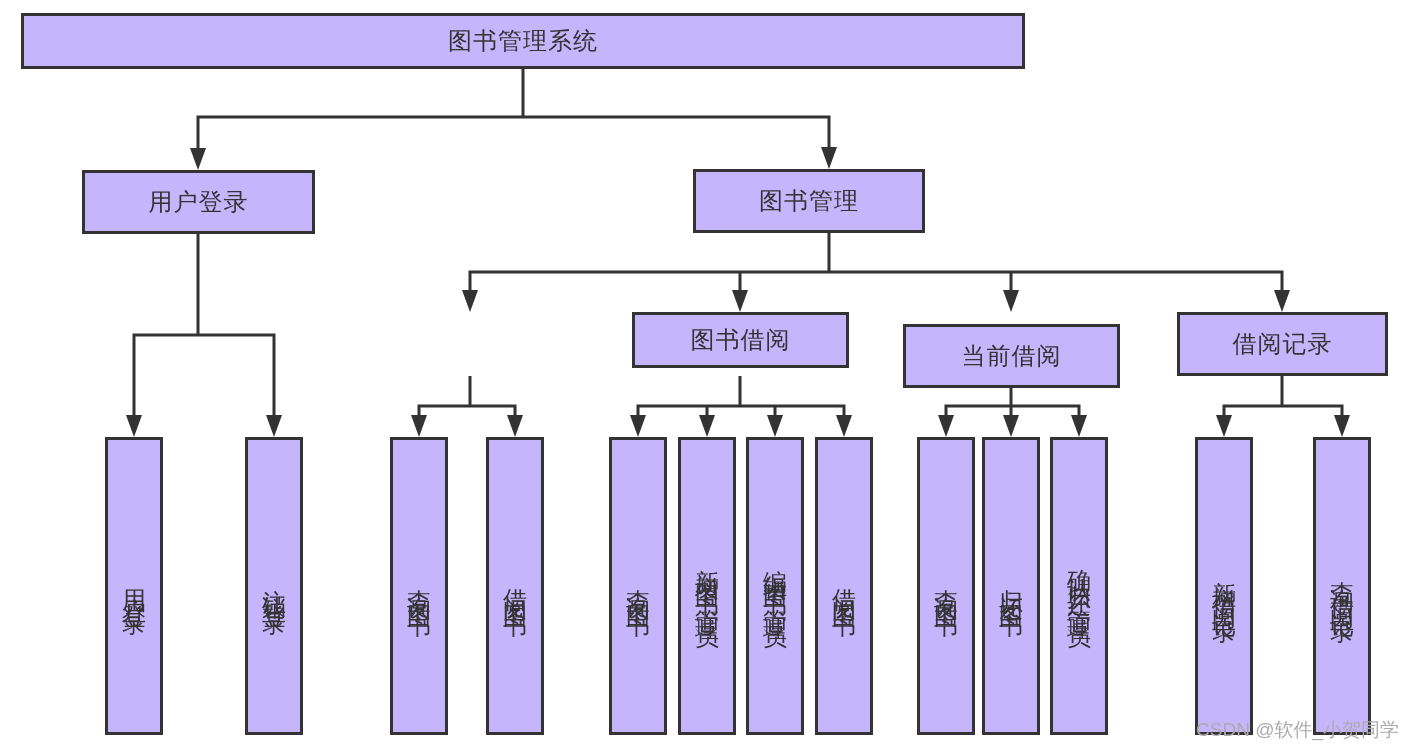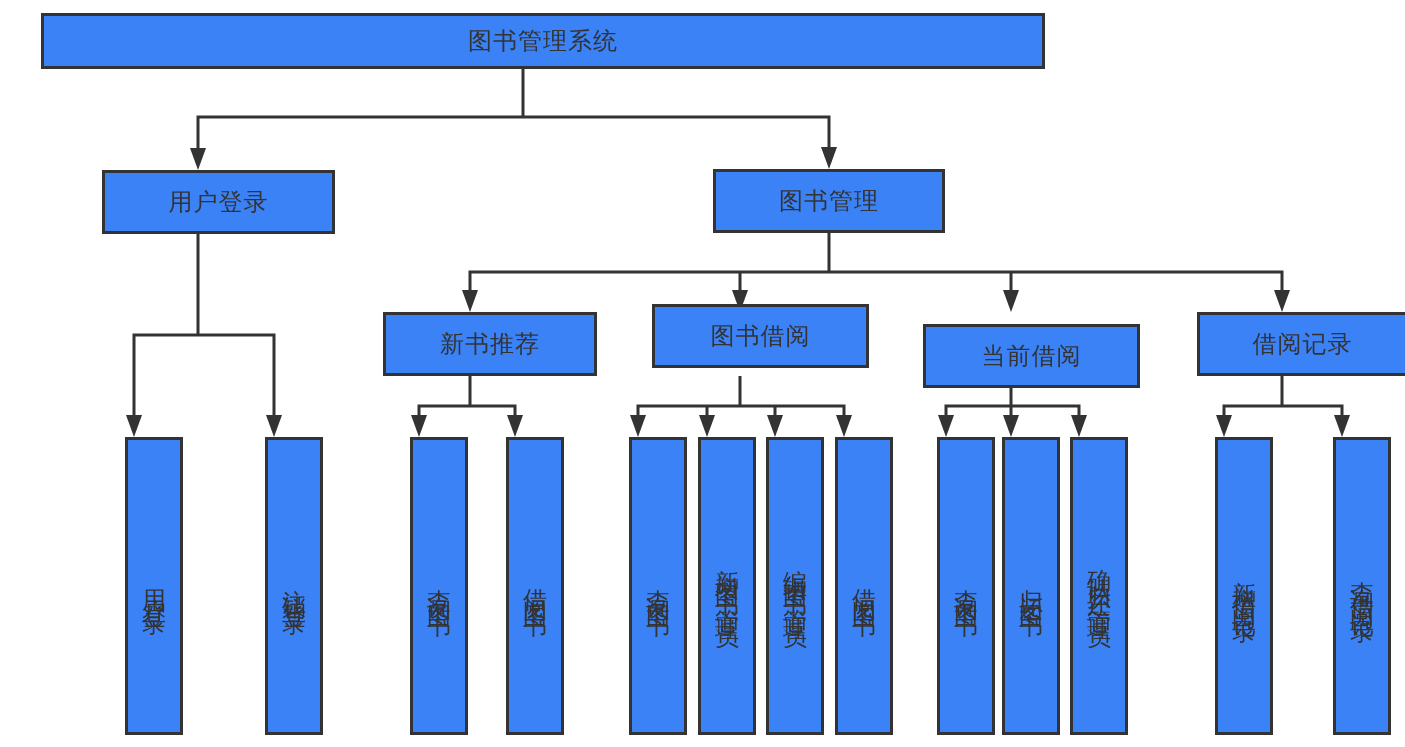--- a/index.html
+++ b/index.html
@@ -14,26 +14,25 @@
   svg.connectors {
     position: absolute;
     left: 0; top: 0;
     width: 1405px; height: 747px;
     z-index: 1;
   }
   .box {
     position: absolute;
     box-sizing: border-box;
     border: 3px solid #333333;
-    background: #3b82f6;
+    background: #c4b5fd;
     display: flex;
     align-items: center;
     justify-content: center;
     z-index: 2;
-    margin-left: 20px;
   }
   .label {
     font-size: 24px;
     color: #333333;
     letter-spacing: 1px;
     white-space: nowrap;
   }
   .vbox .label {
     writing-mode: vertical-rl;
     text-orientation: mixed;
@@ -103,24 +102,21 @@
     <span class="label">图书管理系统</span>
   </div>
 
   <div class="box hbox" style="left:82px; top:170px; width:233px; height:64px">
     <span class="label">用户登录</span>
   </div>
   <div class="box hbox" style="left:693px; top:169px; width:232px; height:64px">
     <span class="label">图书管理</span>
   </div>
 
-  <div class="box hbox" style="left:363px; top:312px; width:214px; height:64px">
-    <span class="label">新书推荐</span>
-  </div>
-  <div class="box hbox" style="left:632px; top:304px; width:217px; height:64px">
+  <div class="box hbox" style="left:632px; top:312px; width:217px; height:56px">
     <span class="label">图书借阅</span>
   </div>
   <div class="box hbox" style="left:903px; top:324px; width:217px; height:64px">
     <span class="label">当前借阅</span>
   </div>
   <div class="box hbox" style="left:1177px; top:312px; width:211px; height:64px">
     <span class="label">借阅记录</span>
   </div>
 
   <div class="box vbox" style="left:105px; top:437px; width:58px; height:298px">
@@ -160,14 +156,15 @@
     <span class="label">确认归还（管理员）</span>
   </div>
 
   <div class="box vbox" style="left:1195px; top:437px; width:58px; height:298px">
     <span class="label">新增借阅记录</span>
   </div>
   <div class="box vbox" style="left:1313px; top:437px; width:58px; height:298px">
     <span class="label">查询借阅记录</span>
   </div>
 
+  <div class="watermark">CSDN @软件_小贺同学</div>
 
 </div>
 
 </body></html>

